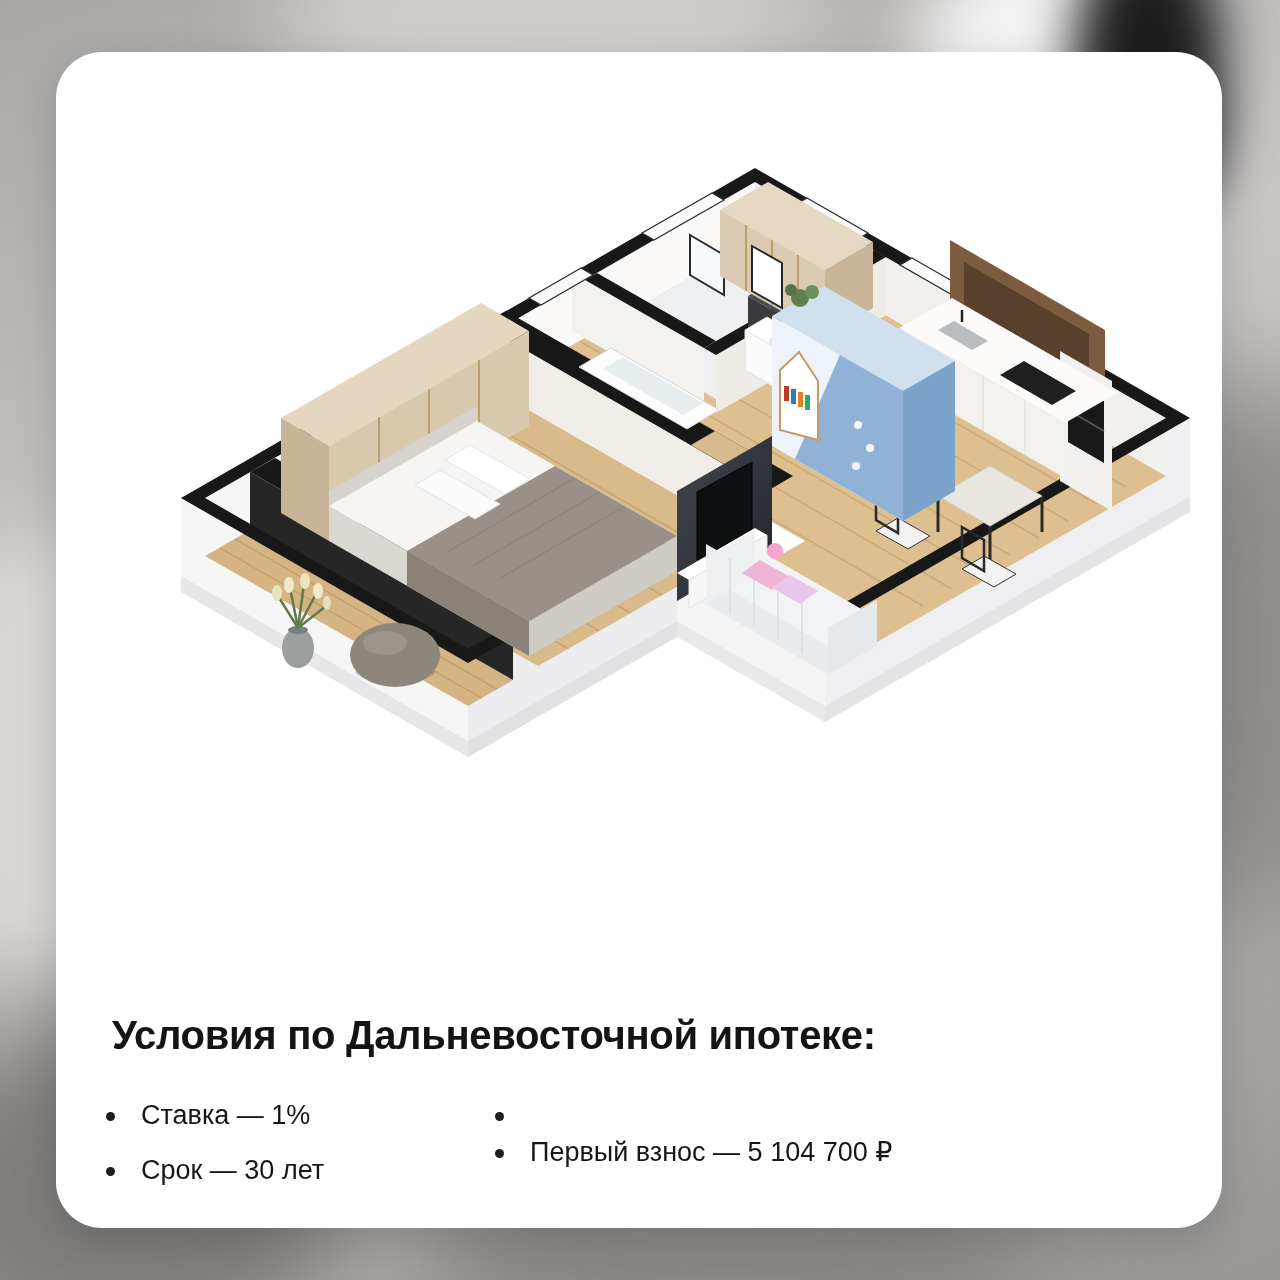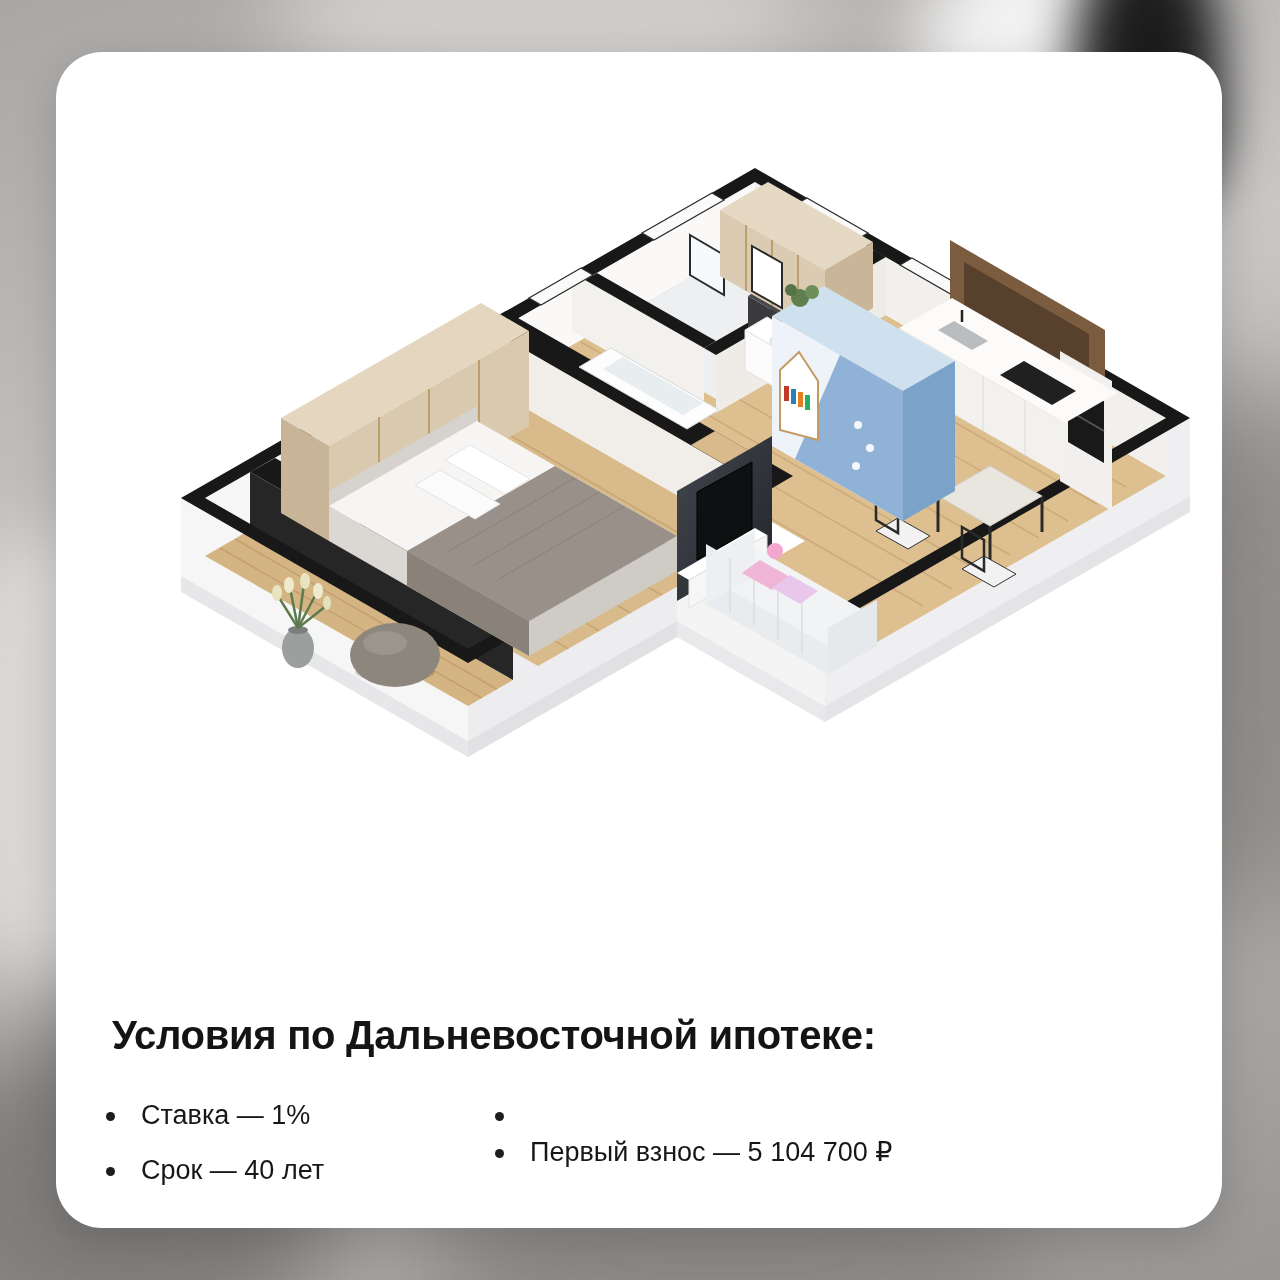--- a/index.html
+++ b/index.html
@@ -284,21 +284,21 @@
 
   <div class="title">Условия по Дальневосточной ипотеке:</div>
 
   <div class="cols c1">
     <div class="li">
       <span class="dot"></span>
       <span>Ставка — 1%</span>
     </div>
     <div class="li">
       <span class="dot"></span>
-      <span>Срок — 40 лет</span>
+      <span>Срок — 30 лет</span>
     </div>
   </div>
 
   <div class="cols c2">
     <div class="li">
       <span class="dot"></span>
     </div>
     <div class="li">
       <span class="dot"></span>
       <span>Первый взнос — 5 104 700 ₽</span>

